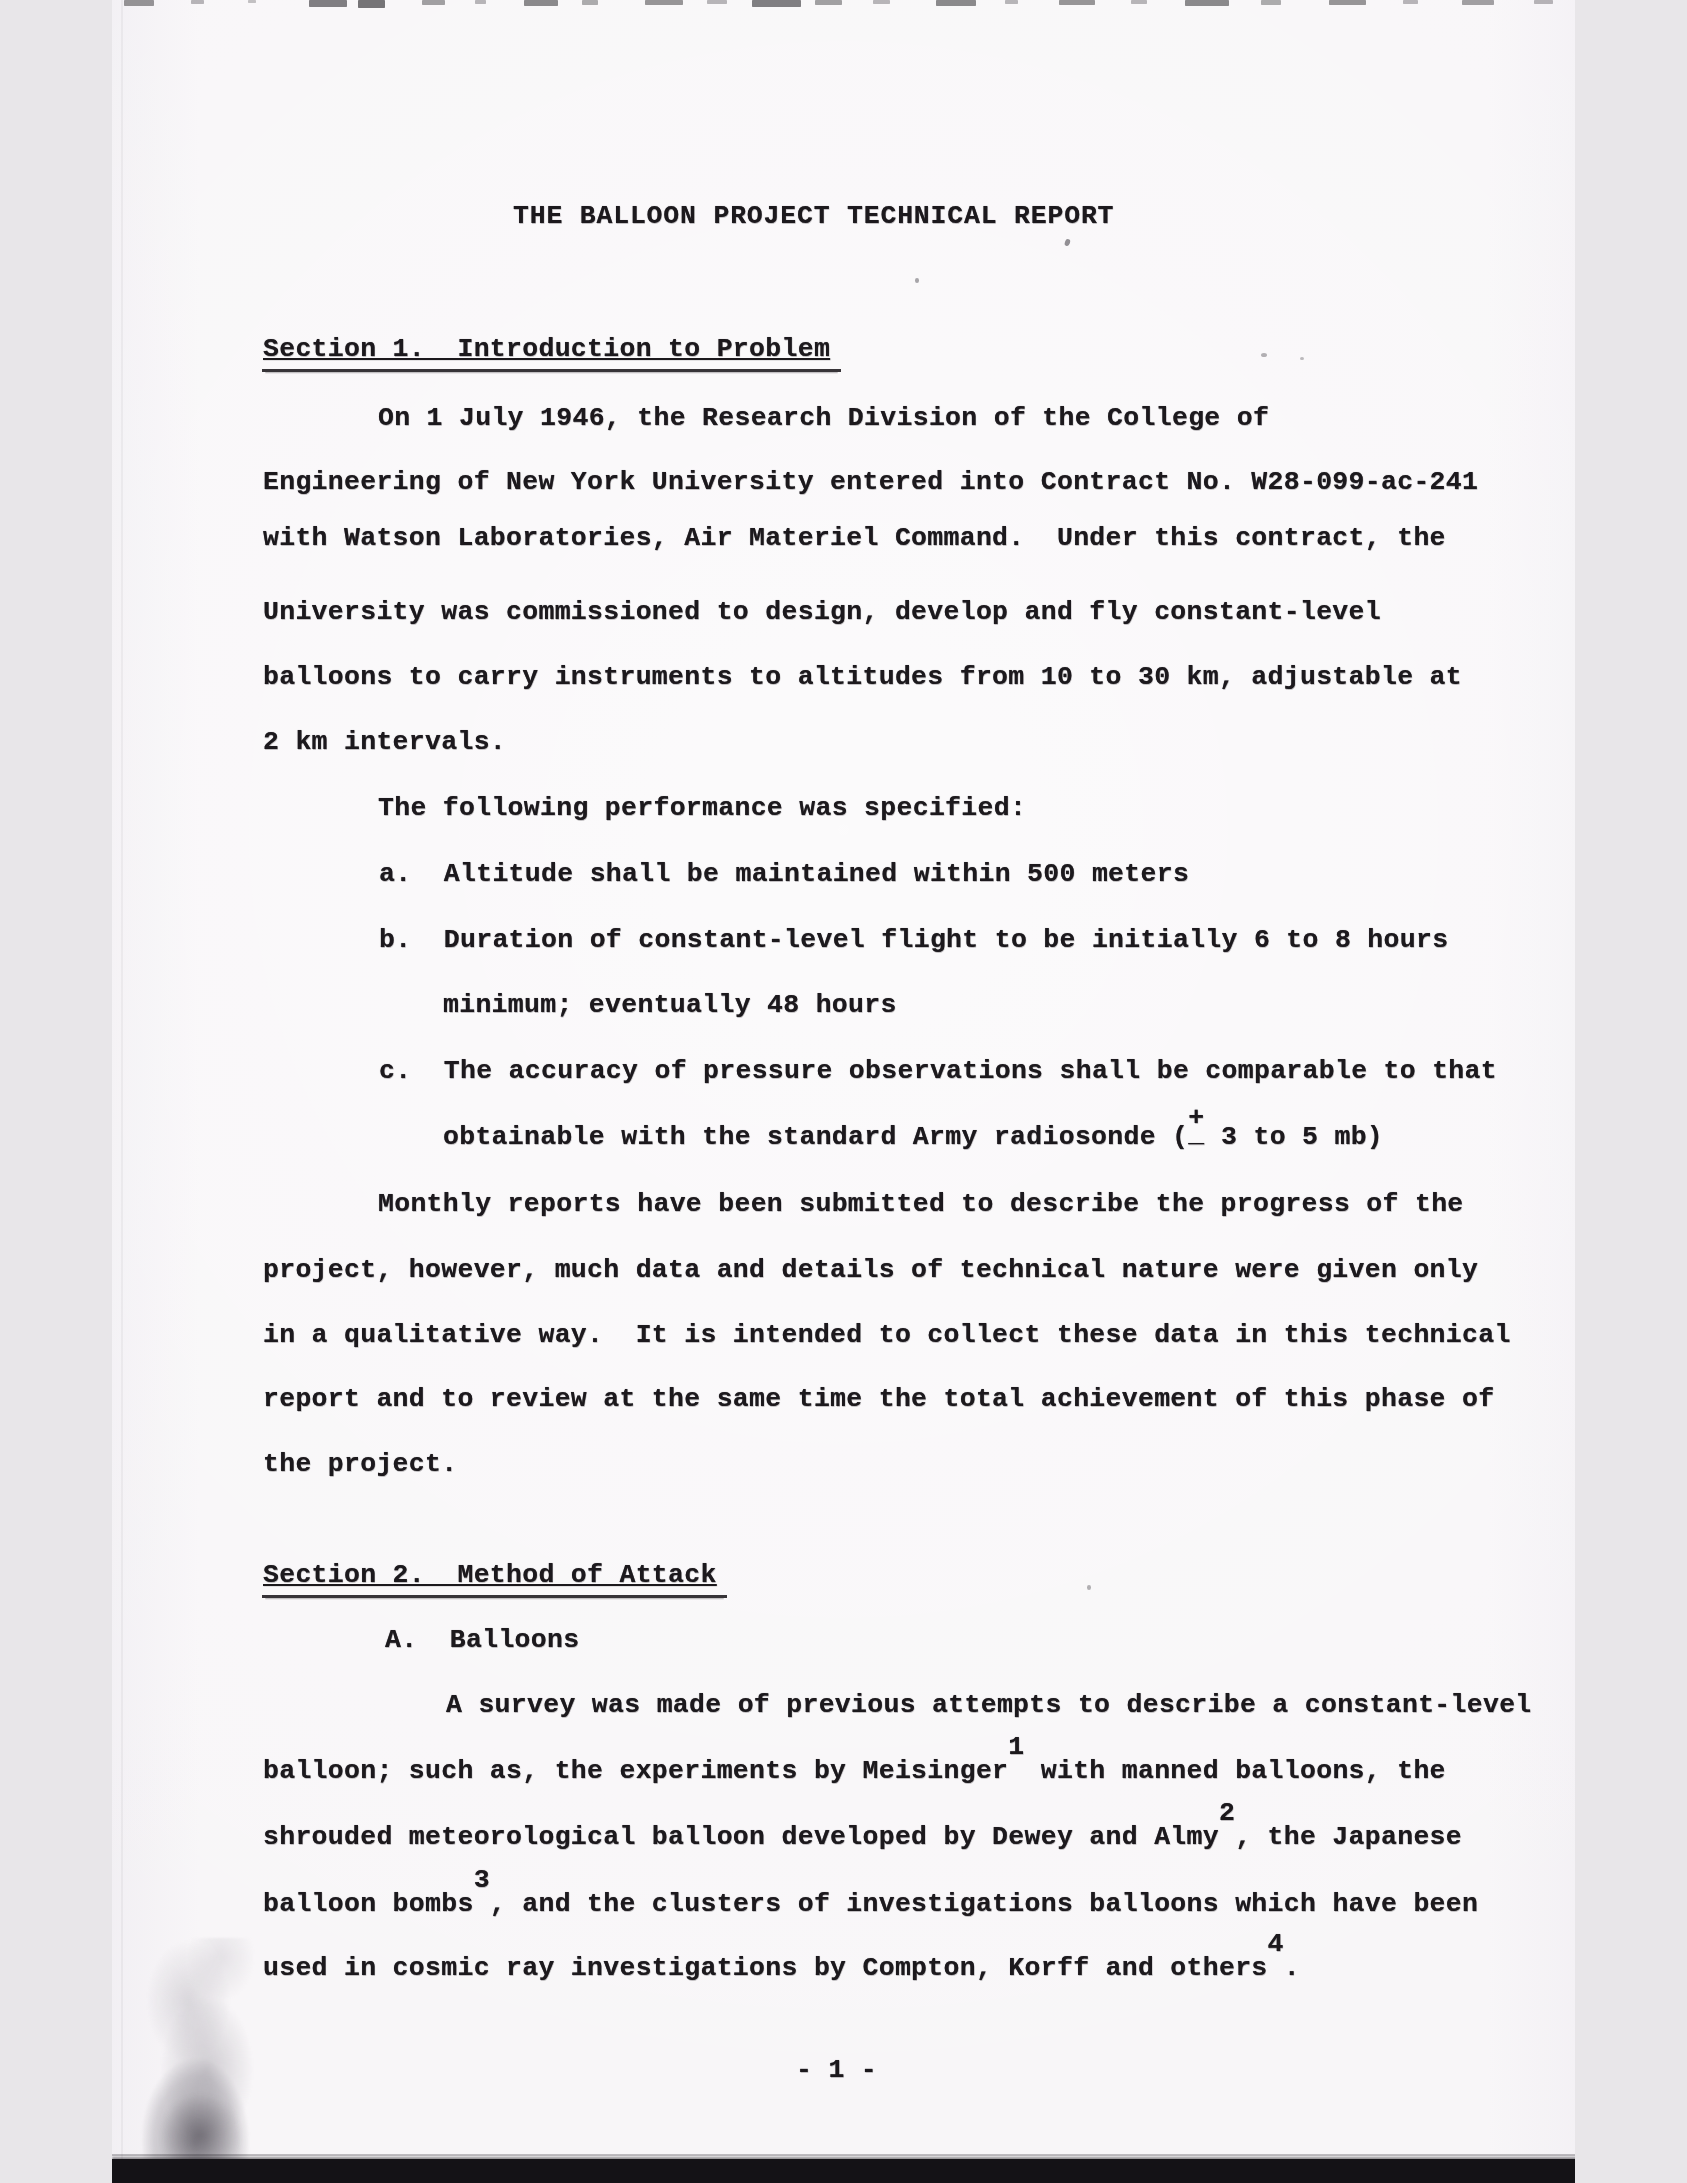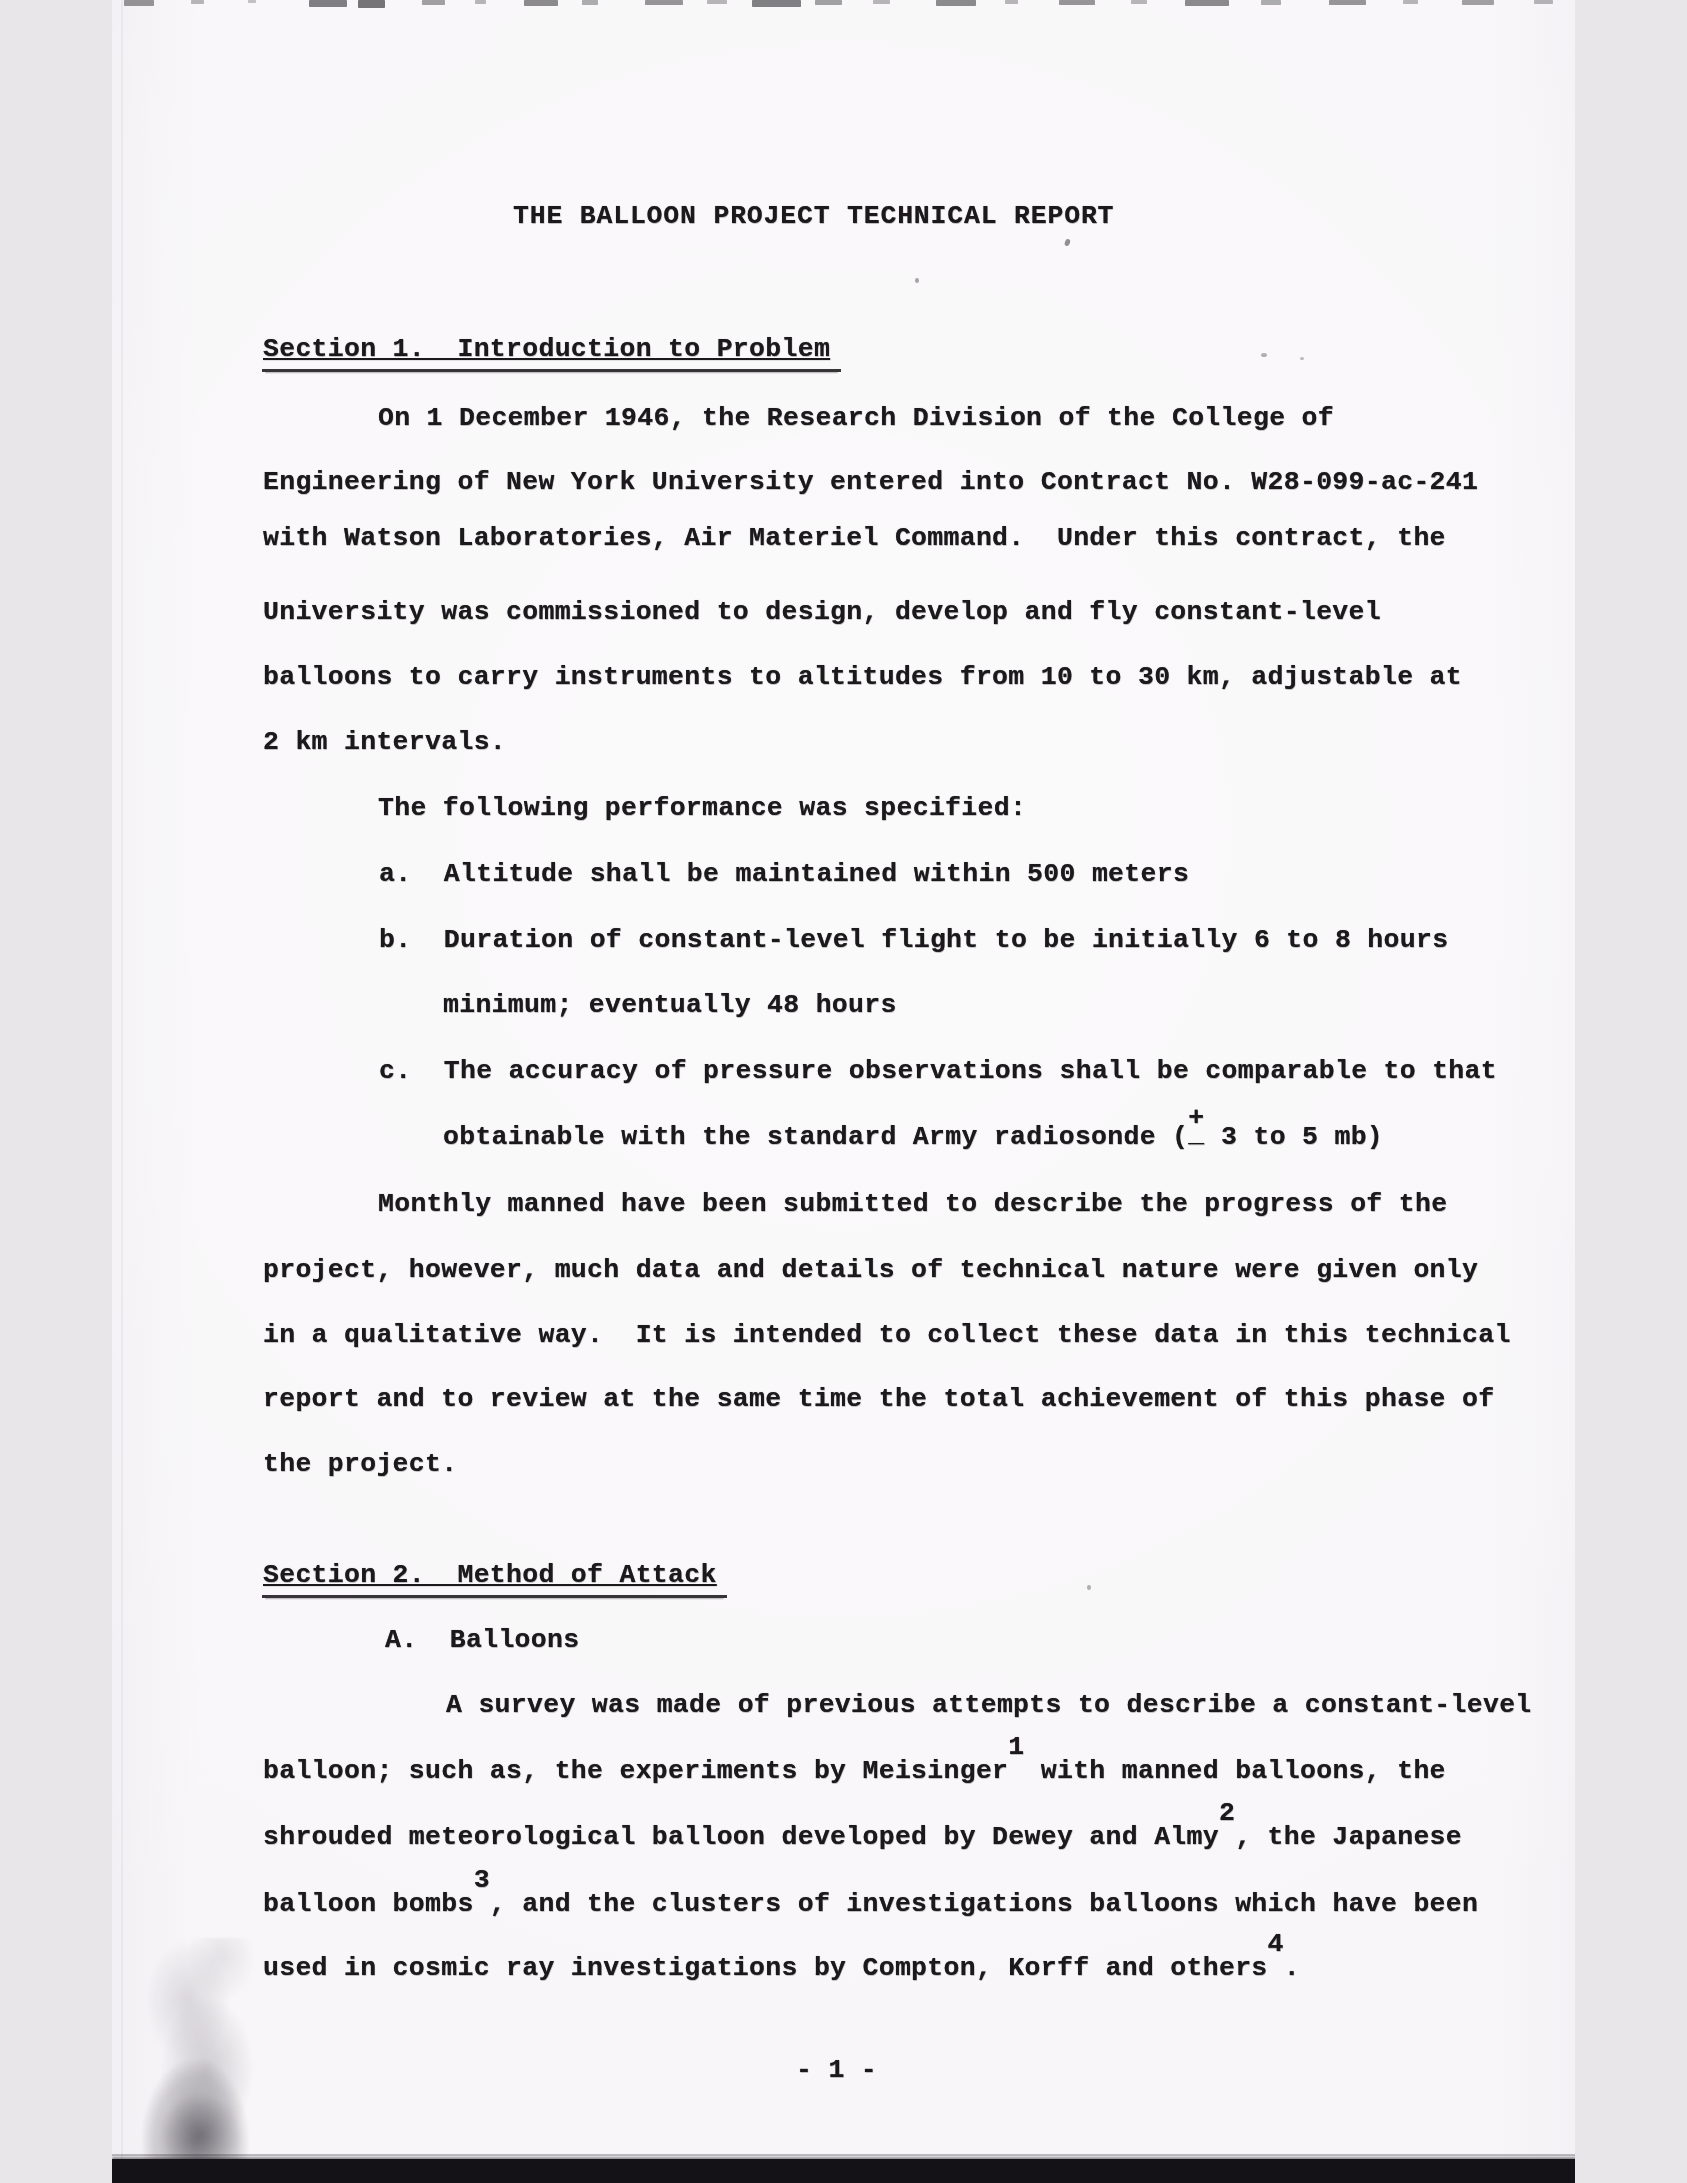--- a/index.html
+++ b/index.html
@@ -62,37 +62,37 @@
 </style>
 </head>
 <body>
 
 <div class="page">
 
   <div class="line title" style="left:401px;top:202px">THE BALLOON PROJECT TECHNICAL REPORT</div>
 
   <div class="line" style="left:151px;top:335px"><span class="hul">Section 1.  Introduction to Problem</span></div>
 
-  <div class="line" style="left:266px;top:404px">On 1 December 1946, the Research Division of the College of</div>
+  <div class="line" style="left:266px;top:404px">On 1 July 1946, the Research Division of the College of</div>
   <div class="line" style="left:151px;top:468px">Engineering of New York University entered into Contract No. W28-099-ac-241</div>
   <div class="line" style="left:151px;top:524px">with Watson Laboratories, Air Materiel Command.  Under this contract, the</div>
   <div class="line" style="left:151px;top:598px">University was commissioned to design, develop and fly constant-level</div>
   <div class="line" style="left:151px;top:663px">balloons to carry instruments to altitudes from 10 to 30 km, adjustable at</div>
   <div class="line" style="left:151px;top:728px">2 km intervals.</div>
 
   <div class="line" style="left:266px;top:794px">The following performance was specified:</div>
 
   <div class="line" style="left:267px;top:860px">a.  Altitude shall be maintained within 500 meters</div>
   <div class="line" style="left:267px;top:926px">b.  Duration of constant-level flight to be initially 6 to 8 hours</div>
   <div class="line" style="left:331px;top:991px">minimum; eventually 48 hours</div>
   <div class="line" style="left:267px;top:1057px">c.  The accuracy of pressure observations shall be comparable to that</div>
 
   <div class="line" style="left:331px;top:1123px"><span>obtainable with the standard Army radiosonde (</span><span class="pm"><span class="pm-plus">+</span><span class="pm-under">_</span></span><span> 3 to 5 mb)</span></div>
 
-  <div class="line" style="left:266px;top:1190px">Monthly manned have been submitted to describe the progress of the</div>
+  <div class="line" style="left:266px;top:1190px">Monthly reports have been submitted to describe the progress of the</div>
   <div class="line" style="left:151px;top:1256px">project, however, much data and details of technical nature were given only</div>
   <div class="line" style="left:151px;top:1321px">in a qualitative way.  It is intended to collect these data in this technical</div>
   <div class="line" style="left:151px;top:1385px">report and to review at the same time the total achievement of this phase of</div>
   <div class="line" style="left:151px;top:1450px">the project.</div>
 
   <div class="line" style="left:151px;top:1561px"><span class="hul">Section 2.  Method of Attack</span></div>
 
   <div class="line" style="left:273px;top:1626px">A.  Balloons</div>
   <div class="line" style="left:334px;top:1691px">A survey was made of previous attempts to describe a constant-level</div>
 

